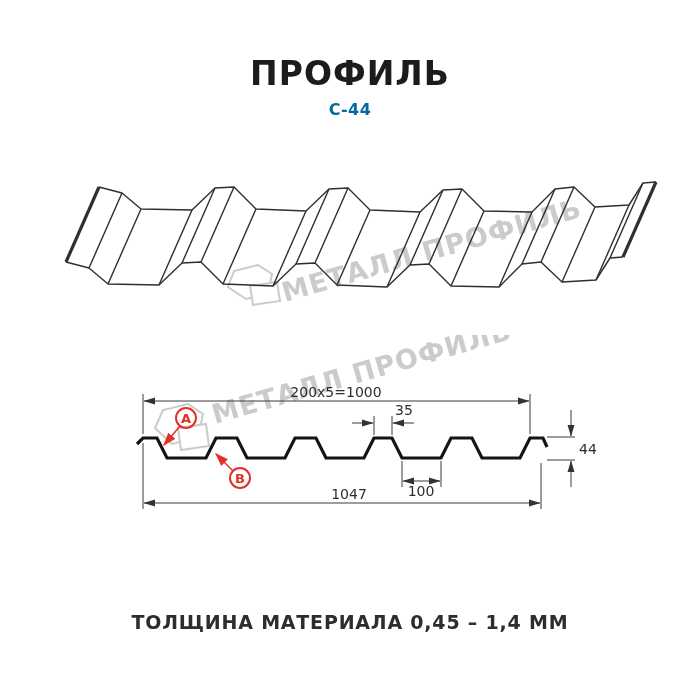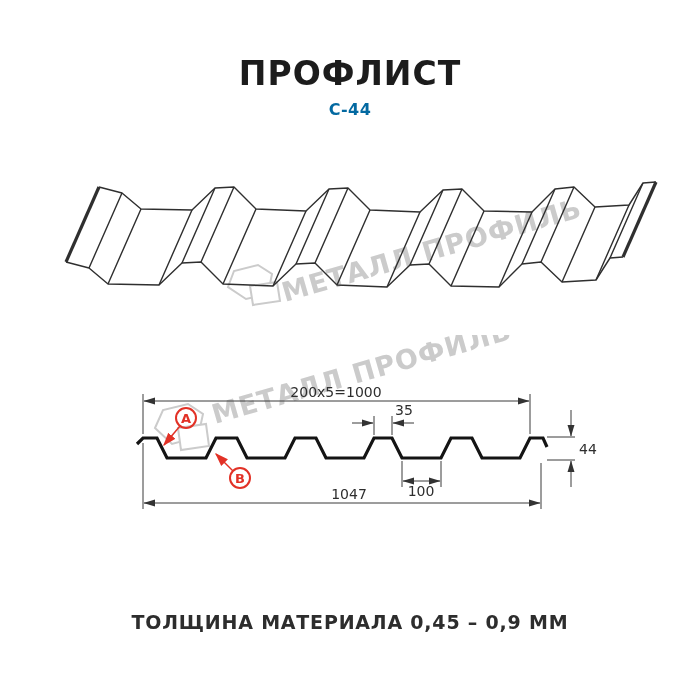--- a/index.html
+++ b/index.html
@@ -39,21 +39,21 @@
     font-size: 27px; font-weight: 700; fill: #cbcbcb; letter-spacing: 1px;
   }
   svg text.callout-letter {
     font-family: "DejaVu Sans", "Liberation Sans", sans-serif;
     font-size: 13px; font-weight: 700; fill: #e23126;
   }
 </style>
 </head>
 <body>
 
-<div class="title">ПРОФЛИСТ</div>
+<div class="title">ПРОФИЛЬ</div>
 <div class="subtitle">С-44</div>
 
 <svg class="sketch3d" width="620" height="172" viewBox="0 0 620 172">
 
   <g>
     <polygon points="188,127 194,111 218,105 232,114 228,134 206,139" fill="#ffffff" stroke="#cbcbcb" stroke-width="2"></polygon>
     <polygon points="210,126 237,122 240,141 213,145" fill="#ffffff" stroke="#cbcbcb" stroke-width="2"></polygon>
   </g>
   <text class="wm" transform="translate(245,142) rotate(-16)">МЕТАЛЛ ПРОФИЛЬ</text>
 
@@ -124,13 +124,13 @@
     <circle cx="76" cy="83" r="10" fill="none" stroke="#e23126" stroke-width="2"></circle>
     <text class="callout-letter" x="76" y="88" text-anchor="middle">A</text>
   </g>
   <g>
     <line x1="123" y1="136" x2="106" y2="119" stroke="#e23126" stroke-width="1.5" marker-end="url(#arrR)"></line>
     <circle cx="130" cy="143" r="10" fill="none" stroke="#e23126" stroke-width="2"></circle>
     <text class="callout-letter" x="130" y="148" text-anchor="middle">B</text>
   </g>
 </svg>
 
-<div class="footer-label">ТОЛЩИНА МАТЕРИАЛА 0,45 – 0,9 ММ</div>
+<div class="footer-label">ТОЛЩИНА МАТЕРИАЛА 0,45 – 1,4 ММ</div>
 
 </body></html>

